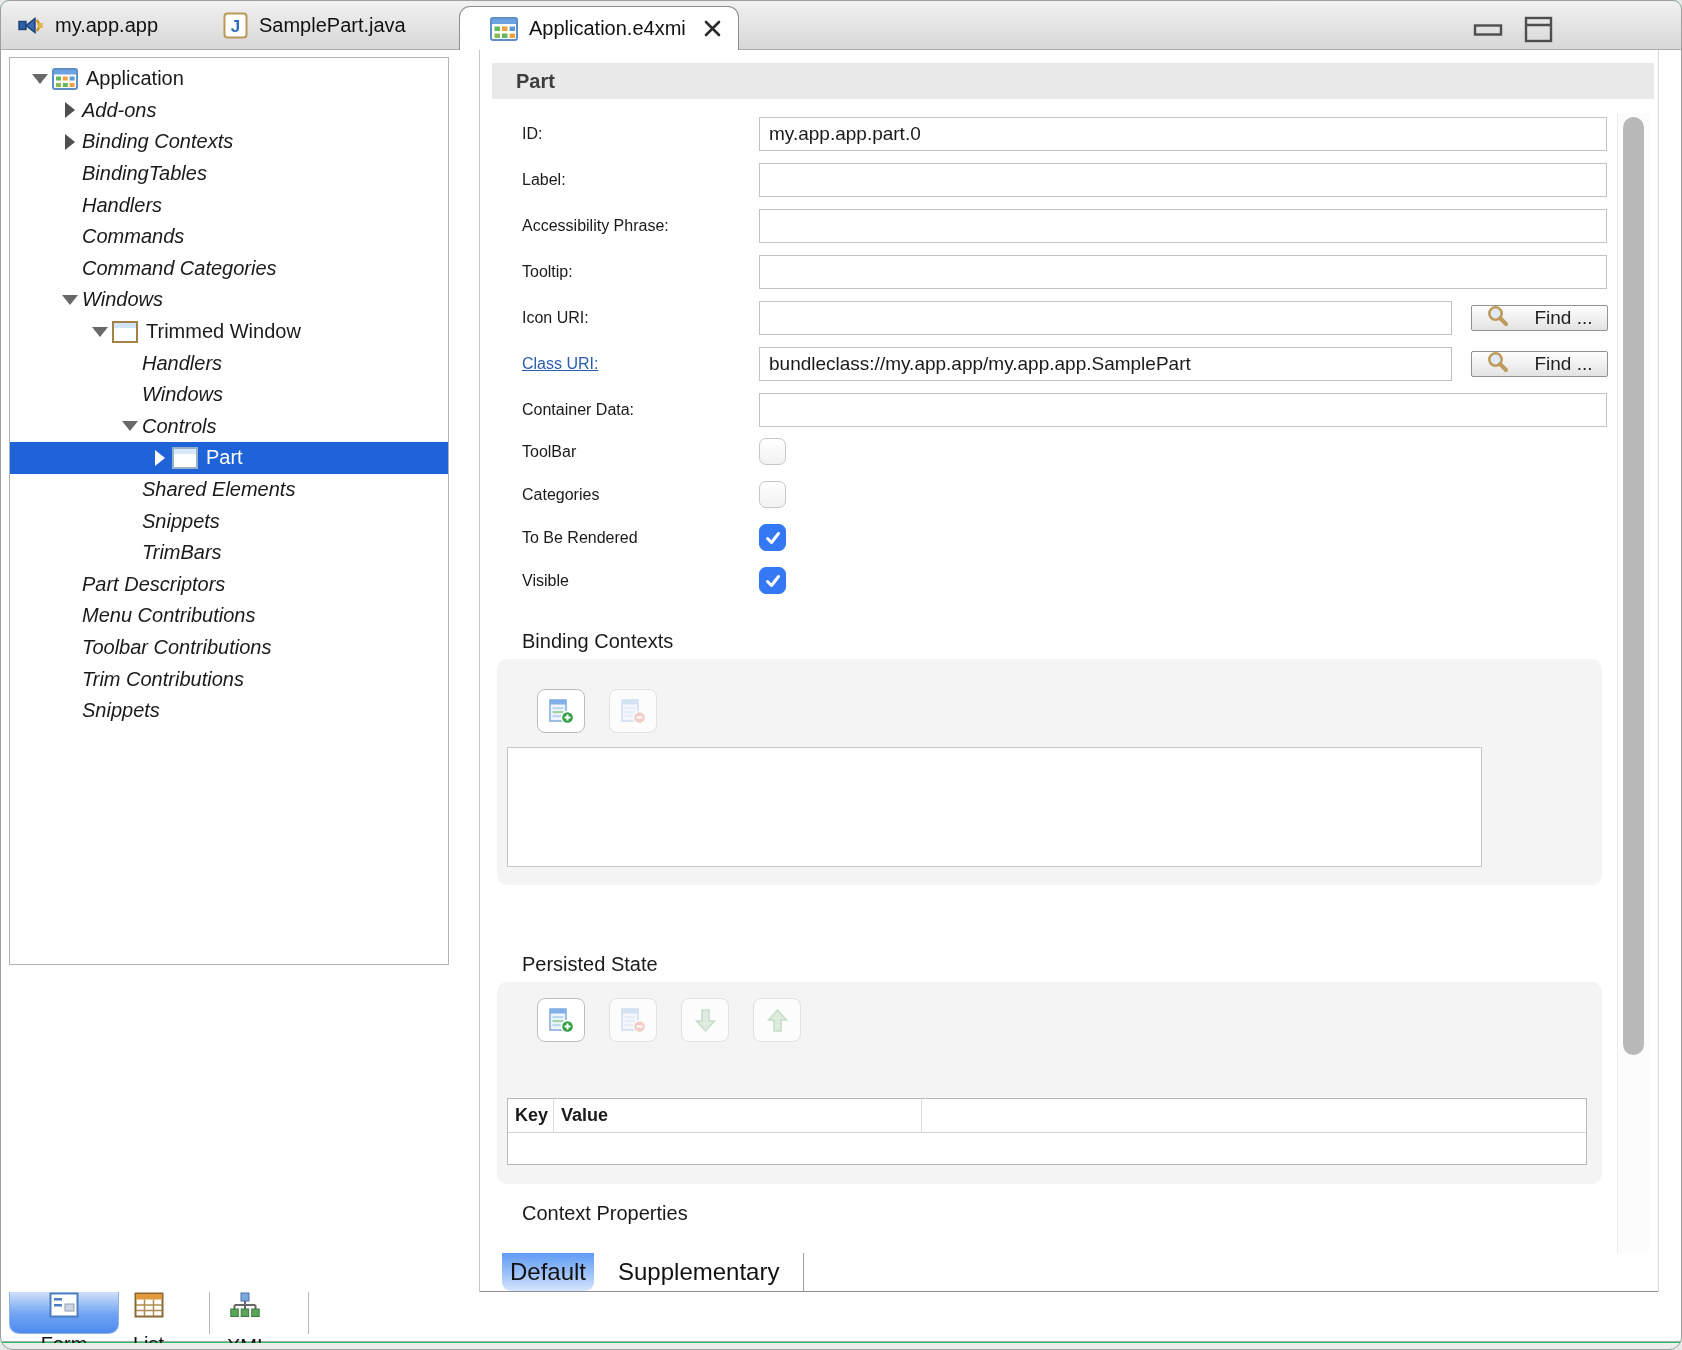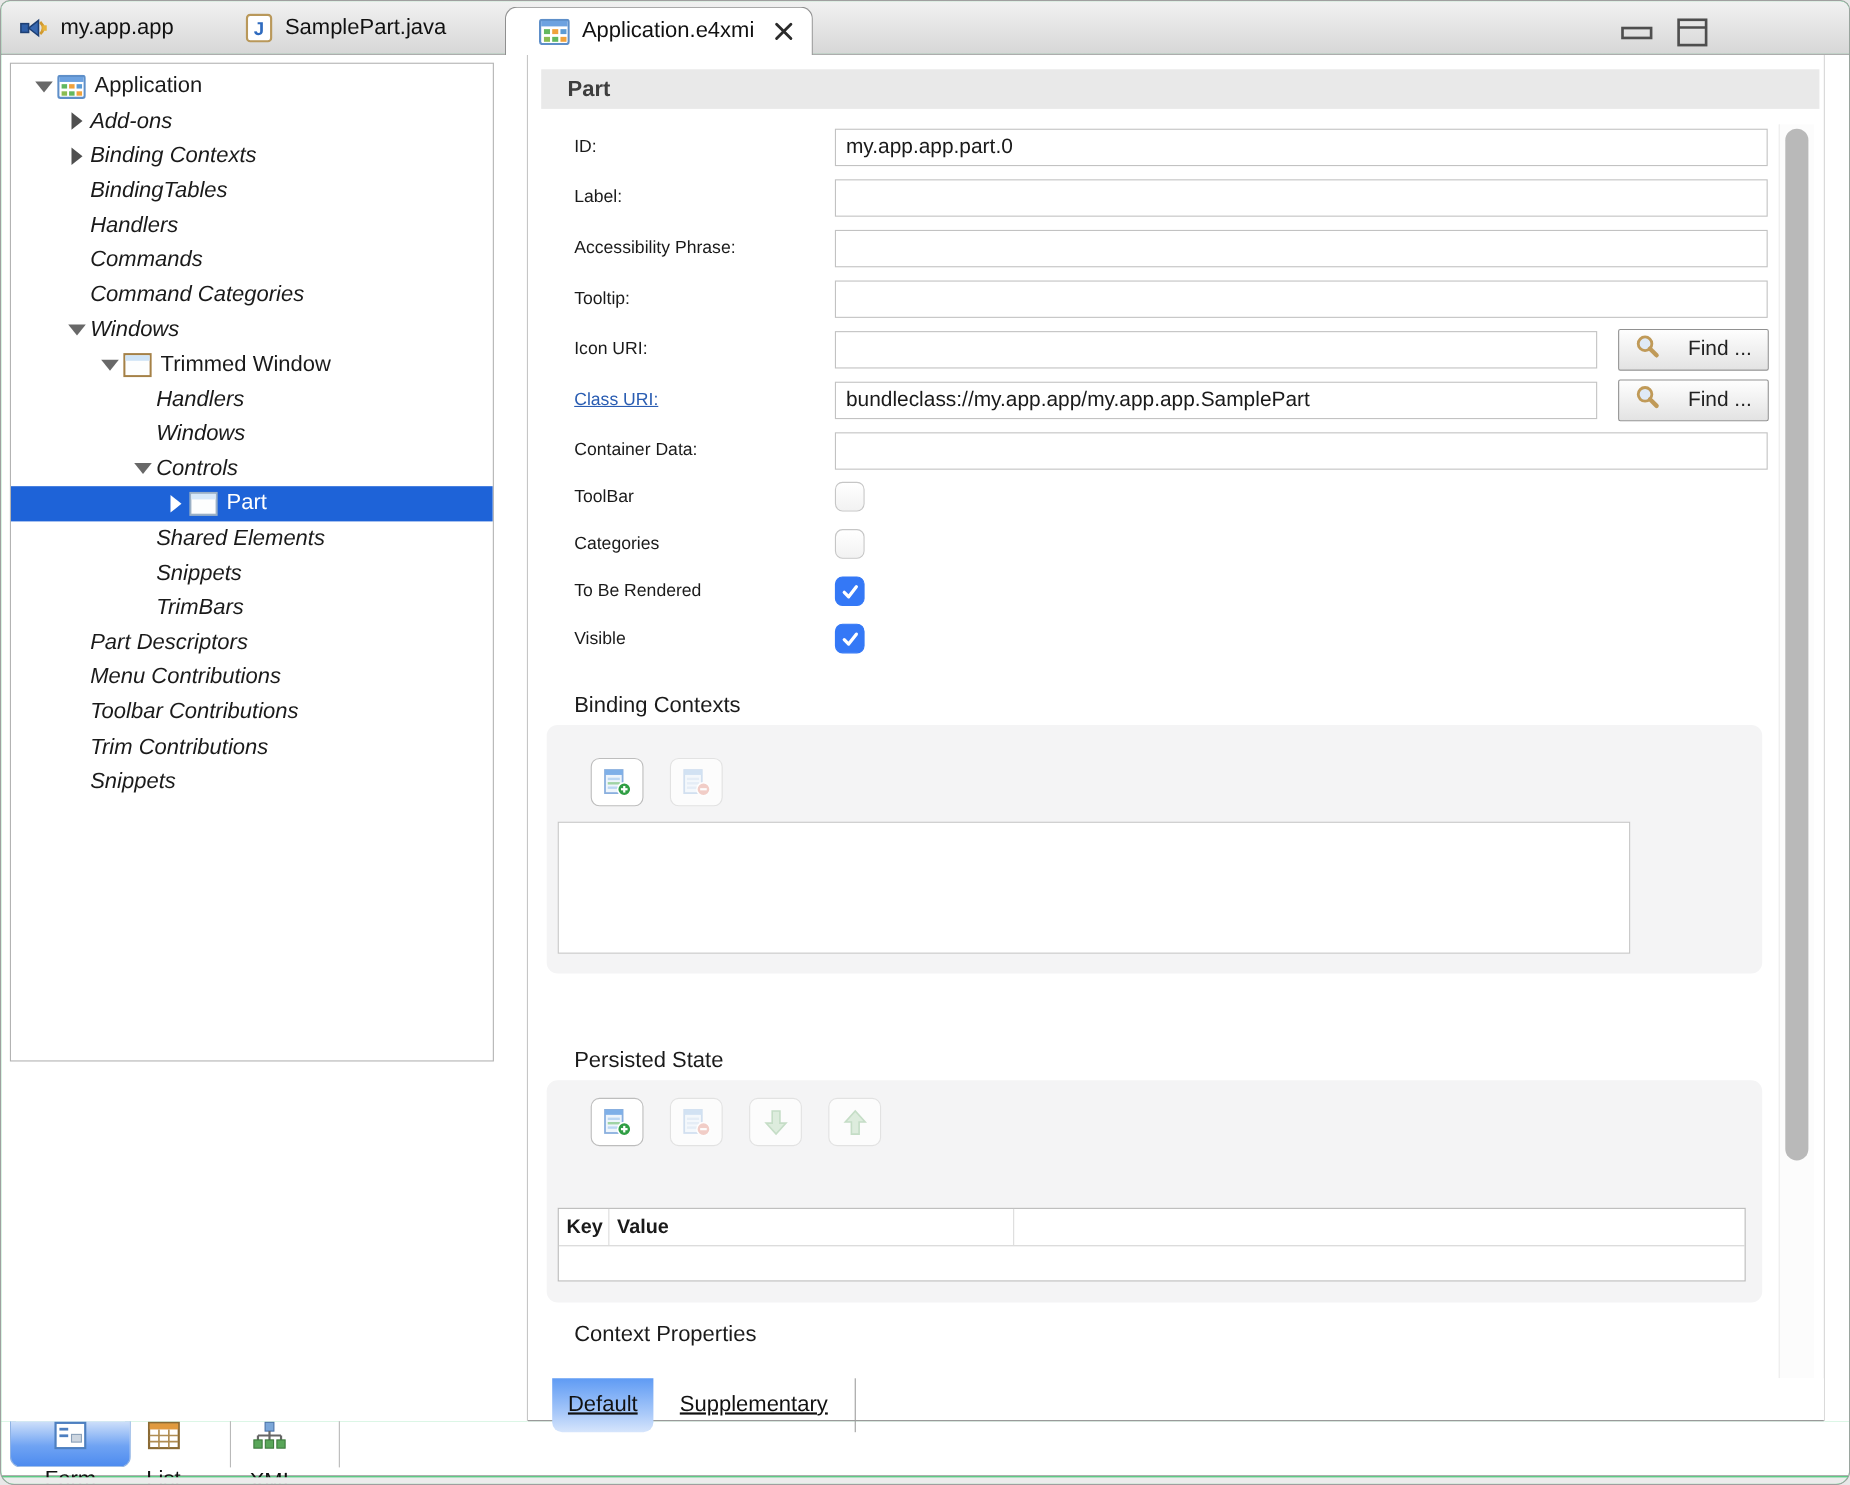--- a/index.html
+++ b/index.html
@@ -79,21 +79,21 @@
   .fbody { position:absolute; left:42px; top:66px; width:1116px; }
   .frow { display:flex; align-items:center; height:36px; margin-bottom:10px; }
   .flabel { width:237px; font-size:16px; flex:none; }
   a.flabel { color:#2a5db2; text-decoration:underline; cursor:pointer; }
   .txt {
     width:848px; height:34px; border:1px solid #c2c2c2; background:#fff;
     font:19px "Liberation Sans","DejaVu Sans",sans-serif; padding:0 9px; color:#1a1a1a;
   }
   .frow.find .txt { width:693px; }
   .findbtn {
-    margin-left:19px; width:137px; height:38px; flex:none;
+    margin-left:19px; width:137px; height:26px; flex:none;
     border:1px solid #919191; background:linear-gradient(#fefefe,#e3e3e3);
     display:flex; align-items:center; justify-content:center; gap:24px;
     font:19px "Liberation Sans","DejaVu Sans",sans-serif; color:#222; border-radius:2px;
   }
   .crow { display:flex; align-items:center; height:27px; margin-bottom:16px; }
   .crow.first { margin-top:8px; }
   .cb {
     width:27px; height:27px; border-radius:7px; border:1px solid #c6c6c6;
     background:linear-gradient(#ffffff,#f2f2f2);
     display:flex; align-items:center; justify-content:center; flex:none;
@@ -132,21 +132,21 @@
     background:#fcfcfc; border-left:1px solid #ececec;
   }
   .sb-thumb { position:absolute; left:5px; top:4px; width:21px; height:938px; border-radius:11px; background:#b9b9b9; }
 
   
   .fbt {
     position:absolute; left:0; bottom:0; width:100%; height:39px;
     background:#fff; border-bottom:1px solid #8f8f8f; z-index:5;
     display:flex; padding-left:22px;
   }
-  .vtab { height:49px; display:flex; align-items:center; justify-content:center; font-size:20px; color:#111;text-decoration:underline; }
+  .vtab { height:38px; display:flex; align-items:center; justify-content:center; font-size:24px; color:#111; }
   .vtab.on { width:92px; background:linear-gradient(#5f9bf4, #a9c9f9 65%, #d6e5fc); border-radius:0 0 9px 9px; }
   .vtab.off { padding:0 24px; border-right:1px solid #9f9f9f; }
 
   
   .etabs { position:absolute; left:0; top:1291px; width:100%; height:50px; background:#fff; border-bottom:1px solid #a8a8a8; }
   .etab { position:absolute; top:0; height:42px; display:flex; align-items:center; gap:10px; font-size:20px; color:#111; padding:0 12px;flex-direction:column; }
   .eform { left:8px; width:110px; background:linear-gradient(#cfe0fa, #6fa3f3 55%, #4d8bef); border:1px solid #8fb2e4; border-top:none; border-radius:0 0 10px 10px; }
   .elist { left:120px; }
   .exmi { left:214px; }
   .esep { position:absolute; top:0; width:1px; height:42px; background:#b9b9b9; }

